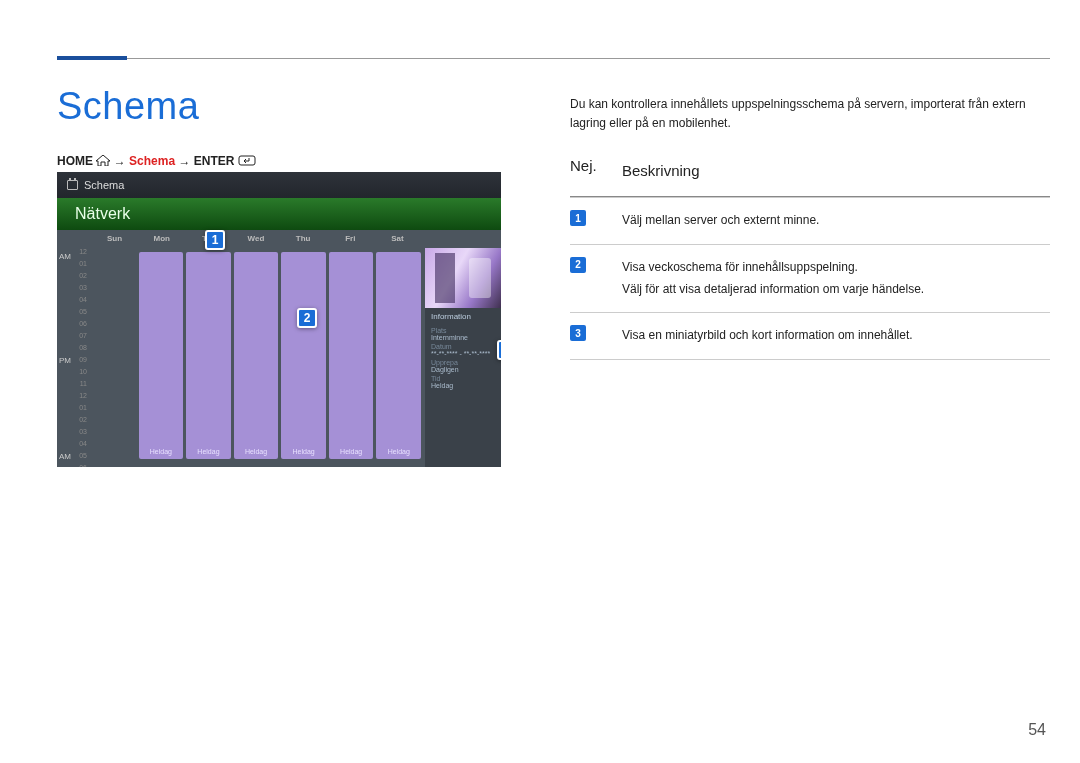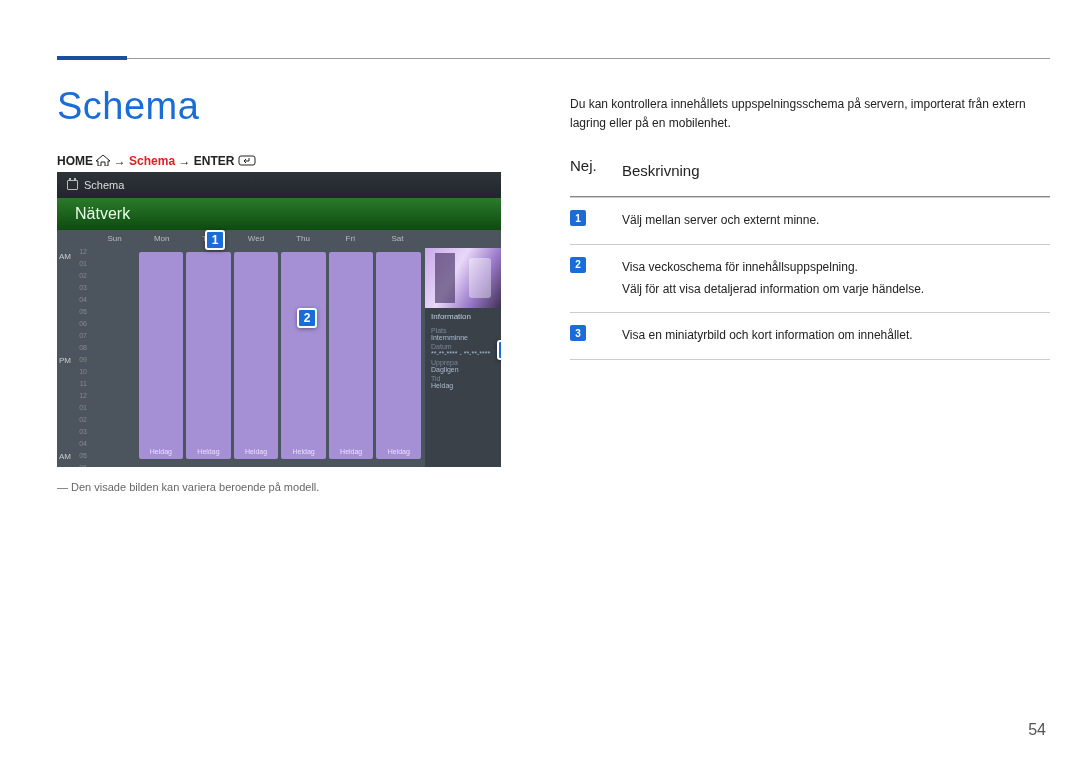--- a/index.html
+++ b/index.html
@@ -14,21 +14,21 @@
 .homeicon { display:inline-block; width:14px; height:11px; vertical-align:-1px; }
 .entericon { display:inline-block; width:18px; height:11px; vertical-align:-1px; }
 .shot { width:444px; height:295px; background:#444950; position:relative; overflow:hidden; font-size:8px; color:#ccc; }
 .shot-hdr { position:absolute; top:0; left:0; right:0; height:26px; background:linear-gradient(#2e333a,#22262c); display:flex; align-items:center; padding:0 10px; color:#ddd; font-size:11px; }
 .shot-hdr .conn { margin-left:auto; font-size:8px; color:#9db; display:flex; align-items:center; gap:16px;margin-top:47px;}
 .calicon{display:inline-block;width:11px;height:10px;border:1px solid #bbb;border-radius:1px;position:relative;margin-right:6px;}
 .calicon:before{content:"";position:absolute;top:-3px;left:1px;width:2px;height:3px;background:#bbb;}
 .calicon:after{content:"";position:absolute;top:-3px;right:1px;width:2px;height:3px;background:#bbb;}
 .greenbar { position:absolute; top:26px; left:0; right:0; height:32px; background:linear-gradient(#2a7a2a,#0e4a10); display:flex; align-items:center; padding-left:18px; color:#e8ffe8; font-size:16px; }
 .timeline { position:absolute; top:58px; left:0; right:0; bottom:0; background:#4c555e; }
-.dayrow { position:absolute; top:4px; left:34px; right:80px; height:14px; display:flex; }
+.dayrow { position:absolute; top:4px; left:34px; right:80px; height:14px; display:flex;font-weight:bold; }
 .daycell { flex:1; text-align:center; color:#bbb; font-size:8px; }
 .hourcol { position:absolute; top:18px; left:0; width:34px; bottom:0; color:#888; font-size:7px; }
 .hourcol div { height:12px; padding-right:4px; text-align:right; }
 .hourlabel { position:absolute; left:2px; height:12px; display:flex; align-items:center;}
 .grid { position:absolute; top:18px; left:34px; right:80px; bottom:0; display:flex; gap:3px; }
 .col { flex:1; position:relative; }
 .ev { position:absolute; left:0; right:0; top:4px; bottom:8px; background:#a590d6; border-radius:2px; display:flex; align-items:flex-end; justify-content:center; padding-bottom:4px; font-size:7px; color:#e8e0ff; }
 .col.sun .ev { background:transparent; }
 .info { position:absolute; top:18px; right:0; width:76px; bottom:0; background:#3a4149; color:#9aa; font-size:7px; }
 .thumb { width:100%; height:60px; background:linear-gradient(120deg,#c8a8e8 0%,#e8d8f8 40%,#9878c8 70%,#403050 100%); position:relative; }
@@ -165,21 +165,20 @@
           <dt>Tid</dt>
           <dd>Heldag</dd>
         </dl>
       </div>
     </div>
     <div class="callout c1">1</div>
     <div class="callout c2">2</div>
     <div class="callout c3">3</div>
   </div>
 
-  <div class="footnote">― Den visade bilden kan variera beroende på modell.</div>
 </div>
 
 <div class="col-right">
   <p class="intro">Du kan kontrollera innehållets uppspelningsschema på servern, importerat från extern lagring eller på en mobilenhet.</p>
   <div class="table">
     <div class="head">
       <div class="numcol th1">Nej.</div>
       <div class="desc th2">Beskrivning</div>
     </div>
     <div class="row">

